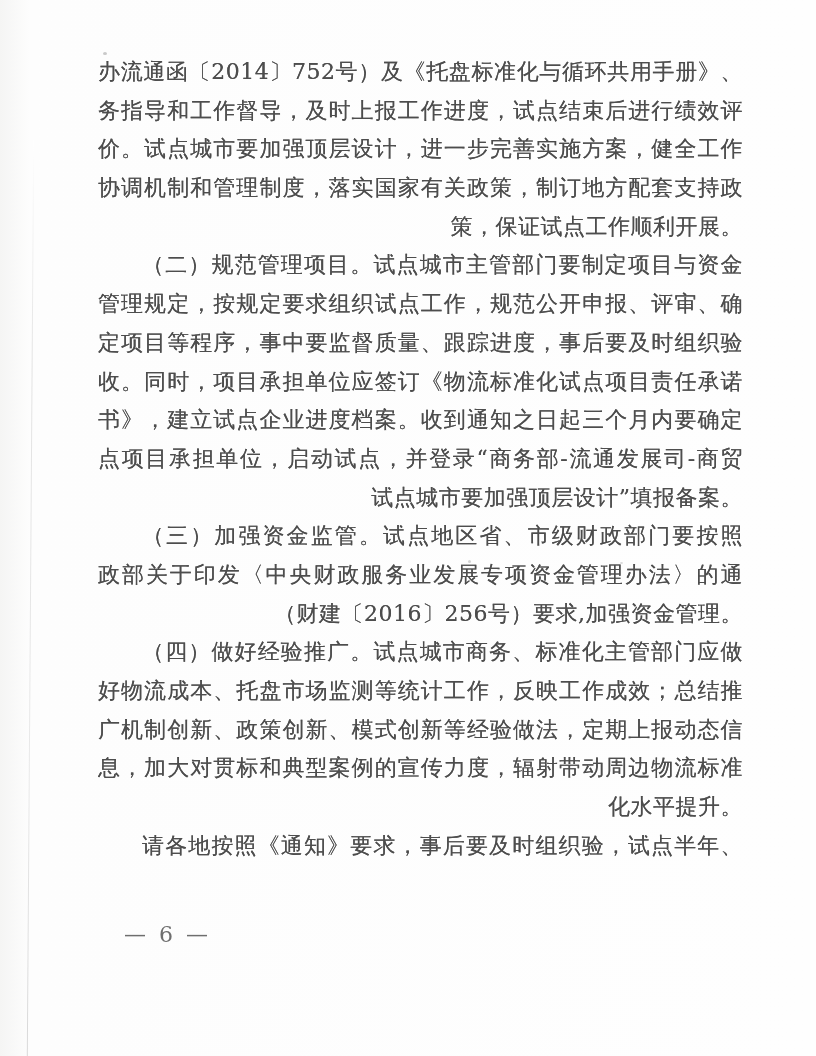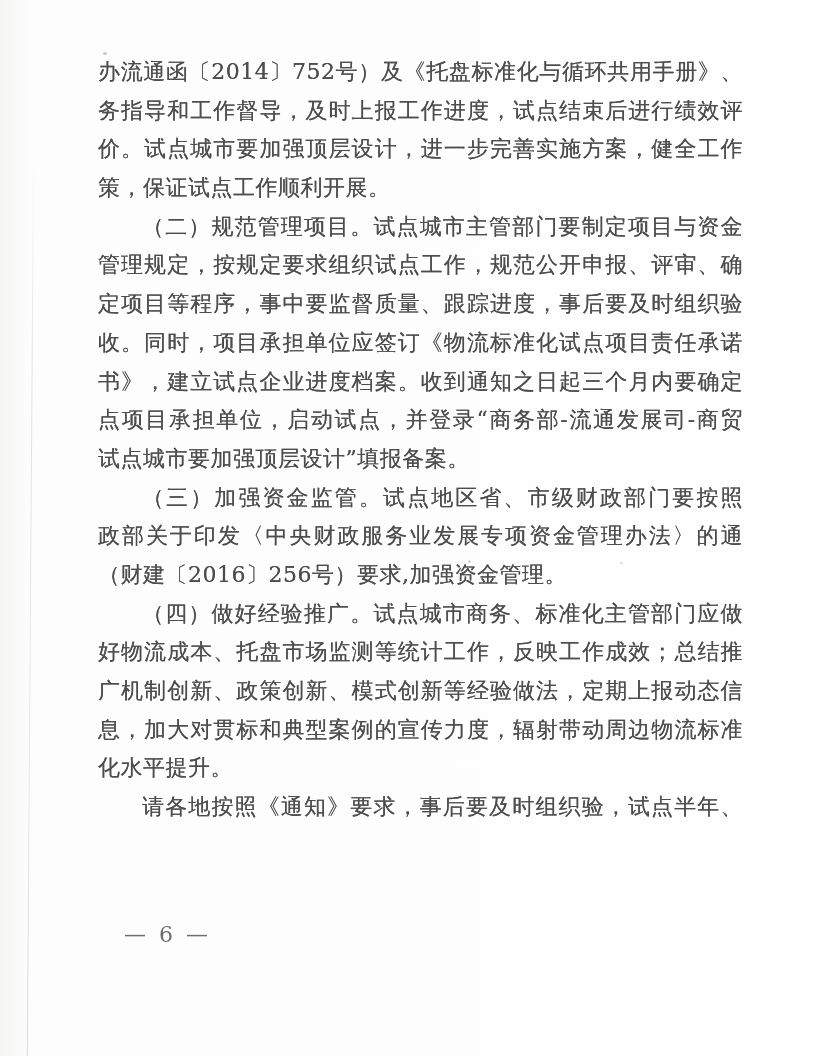--- a/index.html
+++ b/index.html
@@ -34,20 +34,21 @@
     top: 53px;
     width: 645px;
   }
   .line {
     font-size: 22px;
     line-height: 38.7px;
     height: 38.7px;
     letter-spacing: 0.5px;
     overflow: hidden;
     text-shadow: 0 0 0.4px #6a6a6a;
+    text-align: right;
   }
   .line.indent { text-indent: 2em; }
   .line.fill {
     text-align: justify;
     text-align-last: justify;
   }
   .pagenum {
     position: absolute;
     left: 124px;
     top: 916px;
@@ -63,20 +64,21 @@
 <div class="page">
   <div class="crease"></div>
   <div class="speck s1"></div>
   <div class="speck s2"></div>
   <div class="speck s3"></div>
 
   <main class="textblock">
       <div class="line fill">办流通函〔2014〕752号）及《托盘标准化与循环共用手册》、《仓</div>
       <div class="line fill">务指导和工作督导，及时上报工作进度，试点结束后进行绩效评</div>
       <div class="line fill">价。试点城市要加强顶层设计，进一步完善实施方案，健全工作</div>
+      <div class="line fill">协调机制和管理制度，落实国家有关政策，制订地方配套支持政</div>
       <div class="line">策，保证试点工作顺利开展。</div>
       <div class="line indent fill">（二）规范管理项目。试点城市主管部门要制定项目与资金</div>
       <div class="line fill">管理规定，按规定要求组织试点工作，规范公开申报、评审、确</div>
       <div class="line fill">定项目等程序，事中要监督质量、跟踪进度，事后要及时组织验</div>
       <div class="line fill">收。同时，项目承担单位应签订《物流标准化试点项目责任承诺</div>
       <div class="line fill">书》，建立试点企业进度档案。收到通知之日起三个月内要确定试</div>
       <div class="line fill">点项目承担单位，启动试点，并登录“商务部-流通发展司-商贸</div>
       <div class="line">试点城市要加强顶层设计”填报备案。</div>
       <div class="line indent fill">（三）加强资金监管。试点地区省、市级财政部门要按照《财</div>
       <div class="line fill">政部关于印发〈中央财政服务业发展专项资金管理办法〉的通知》</div>

